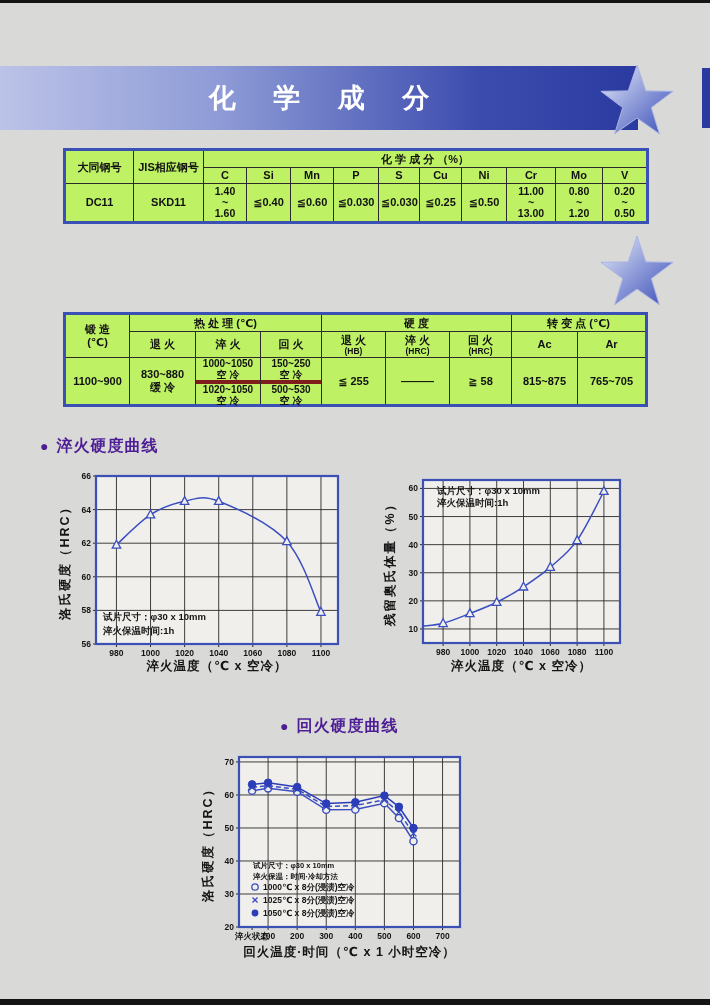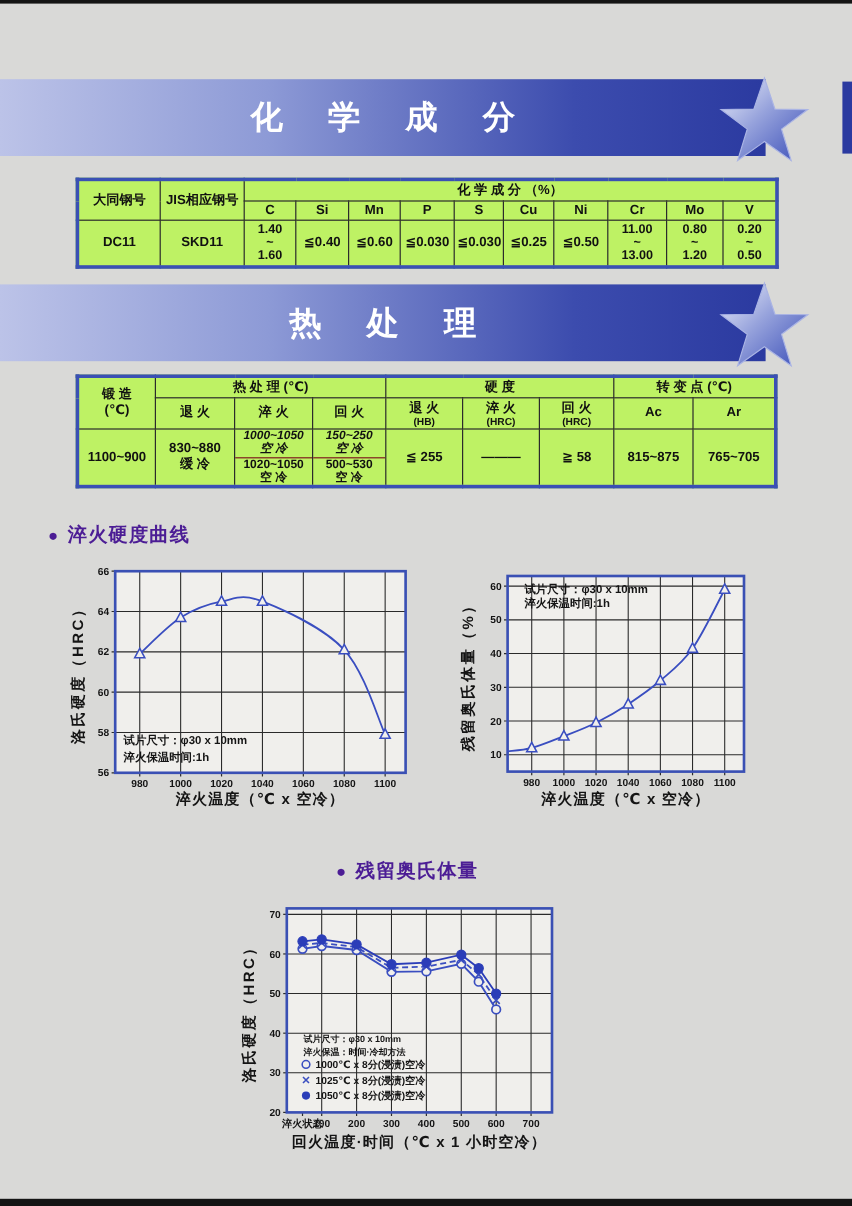--- a/index.html
+++ b/index.html
@@ -17,21 +17,21 @@
   table.dt{border-collapse:collapse;background:#bef264;table-layout:fixed;}
   table.dt{border:3px solid #3a50b4;}
   .dt td{border:1px solid #2b2b2b;font-size:11px;font-weight:bold;color:#111;
          text-align:center;vertical-align:middle;padding:0 2px;line-height:1.15;}
   .dt .sm{font-size:8.5px;line-height:1.0;}
   .dt .stack{font-size:10.5px;line-height:1.02;}
   .dt .splitcell{padding:0;}
   .split{display:flex;flex-direction:column;height:100%;}
   .split .half{flex:1;display:flex;flex-direction:column;justify-content:center;
                font-size:10px;line-height:1.1;}
-  .split .half:first-child{border-bottom:1px solid #7f1d1d;font-style:italic;}
+  .split .half:first-child{border-bottom:4px solid #7f1d1d;}
   .section-h{position:absolute;color:#4c1d95;font-weight:bold;font-size:16px;
              letter-spacing:1px;white-space:nowrap;}
   .section-h .bullet{font-size:14px;margin-right:7px;}
   svg text{font-family:"Liberation Sans","DejaVu Sans",sans-serif;}
 </style>
 </head>
 <body>
 
 <div id="page">
 
@@ -114,23 +114,20 @@
             <td>
               <div class="stack">0.20</div>
               <div class="stack">~</div>
               <div class="stack">0.50</div>
             </td>
           </tr>
         </tbody>
       </table>
     </div>
 
-  <div class="banner" style="top:237px;">
-    <span class="banner-title">热 处 理</span>
-  </div>
   <svg class="star-svg" style="left:598px;top:233px;" width="78" height="76" viewBox="0 0 78 76">
     <defs>
       <linearGradient id="starg2" x1="0" y1="0" x2="1" y2="1">
         <stop offset="0" stop-color="#eef1fb"></stop>
           <stop offset="0.45" stop-color="#97a3dc"></stop>
           <stop offset="1" stop-color="#3a4eb8"></stop>
       </linearGradient>
     </defs>
     <polygon points="39,3 47.8,28.9 75.1,29.3 53.3,45.6 61.3,71.7 39,56 16.7,71.7 24.7,45.6 2.9,29.3 30.2,28.9" fill="url(#starg2)" stroke="#aab4e4" stroke-width="1"></polygon>
   </svg>
@@ -214,21 +211,21 @@
             <td>765~705</td>
           </tr>
         </tbody>
       </table>
     </div>
 
   <div class="section-h" style="left:40px;top:436px;">
     <span class="bullet">●</span><span>淬火硬度曲线</span>
   </div>
   <div class="section-h" style="left:280px;top:716px;">
-    <span class="bullet">●</span><span>残留奥氏体量</span>
+    <span class="bullet">●</span><span>回火硬度曲线</span>
   </div>
 
   <svg style="position:absolute;left:55px;top:468px;" width="300" height="235" viewBox="0 0 300 235">
       <rect x="41" y="8" width="242" height="168" fill="#f0efec"></rect>
       <line x1="61.45070422535211" y1="8" x2="61.45070422535211" y2="176" stroke="#2a2a2a" stroke-width="0.9"></line>
       <line x1="61.45070422535211" y1="176" x2="61.45070422535211" y2="179" stroke="#2a2a2a" stroke-width="1"></line>
       <text x="61.45070422535211" y="188" font-size="8.5" text-anchor="middle" font-weight="bold" fill="#141414">980</text>
       <line x1="95.53521126760563" y1="8" x2="95.53521126760563" y2="176" stroke="#2a2a2a" stroke-width="0.9"></line>
       <line x1="95.53521126760563" y1="176" x2="95.53521126760563" y2="179" stroke="#2a2a2a" stroke-width="1"></line>
       <text x="95.53521126760563" y="188" font-size="8.5" text-anchor="middle" font-weight="bold" fill="#141414">1000</text>

